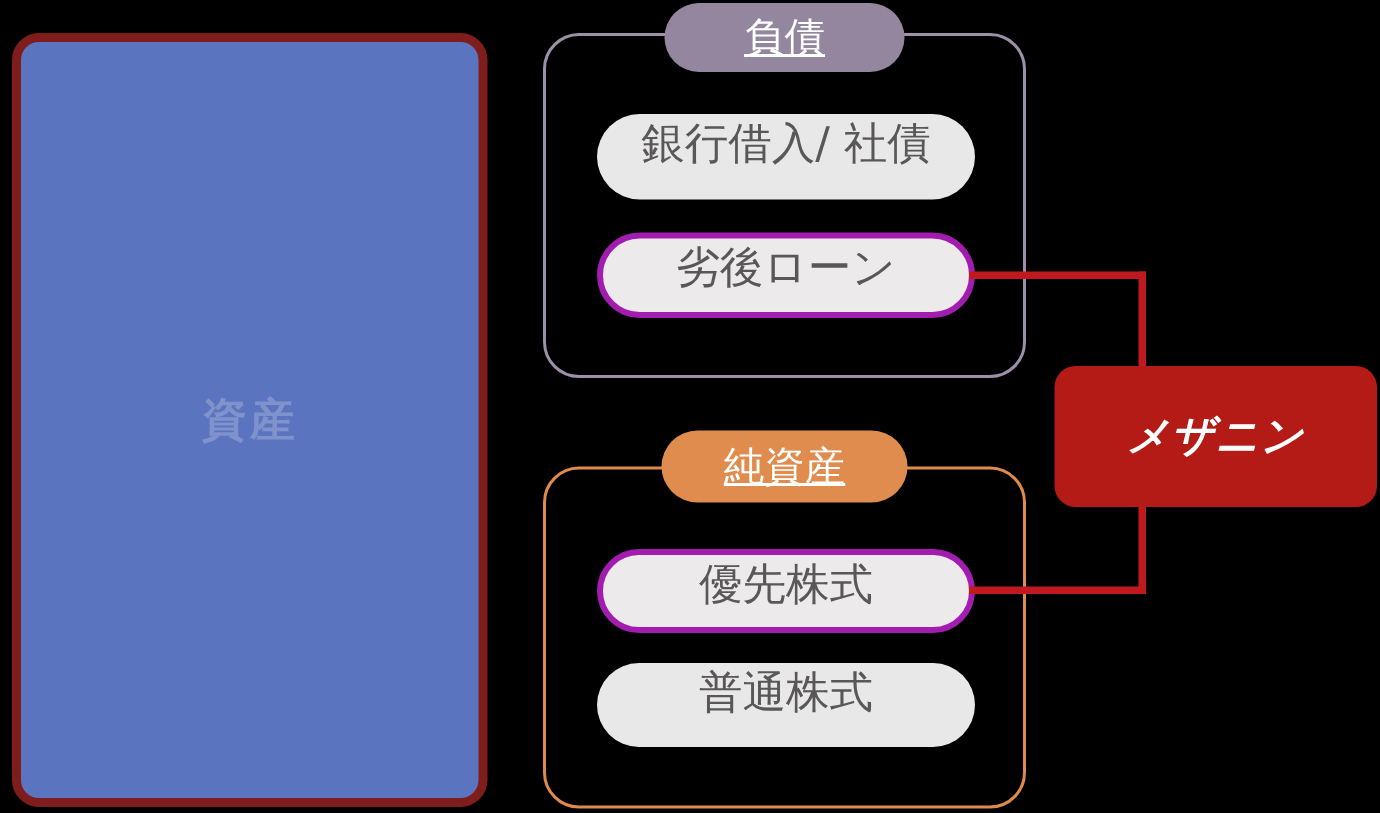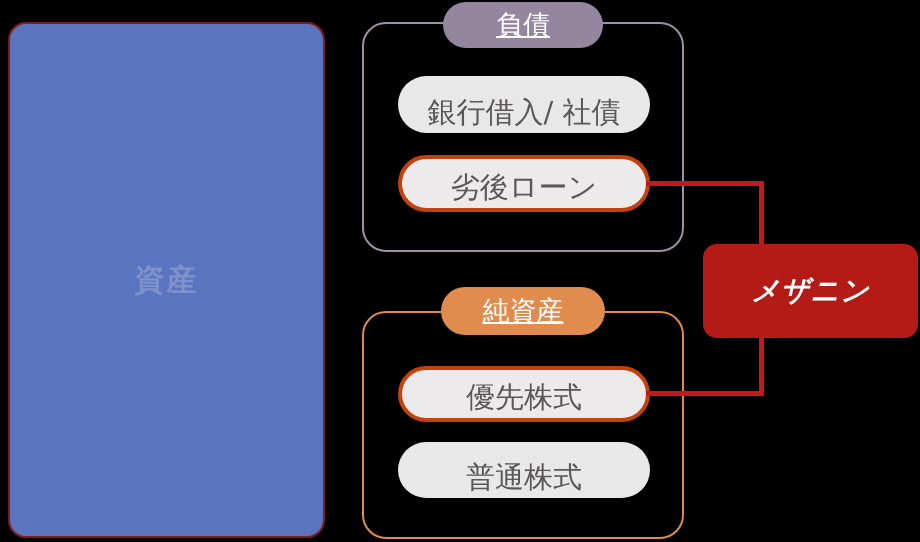--- a/index.html
+++ b/index.html
@@ -14,21 +14,21 @@
     height: 542px;
     background: #000000;
     overflow: hidden;
   }
   
   .asset-block {
     position: absolute;
     left: 8px; top: 22px;
     width: 317px; height: 516px;
     background: #5b74bf;
-    border: 2px solid #7f1d1d;
+    border: 6px solid #7f1d1d;
     border-radius: 18px;
     box-sizing: border-box;
     display: flex;
     align-items: center;
     justify-content: center;
   }
   .asset-label {
     color: #8092cb;
     font-size: 30px;
     font-weight: bold;
@@ -78,29 +78,29 @@
   }
   
   .pill {
     position: absolute;
     left: 398px;
     width: 252px;
     box-sizing: border-box;
     border-radius: 29px;
     background: #e9e8e9;
     display: flex;
-    align-items: flex-end;
+    align-items: flex-start;
     justify-content: center;
     color: #595757;
     font-size: 29px;
     z-index: 2;
   }
   .pill.highlight {
     background: #eceaeb;
-    border: 4px solid #c2410c;
+    border: 4px solid #a21caf;
   }
   .pill-bank       { top: 76px;  height: 57px; }
   .pill-sub        { top: 155px; height: 57px; }
   .pill-preferred  { top: 366px; height: 56px; }
   .pill-common     { top: 442px; height: 56px; }
   
   .connector {
     position: absolute;
     background: #c01a1f;
     z-index: 4;

